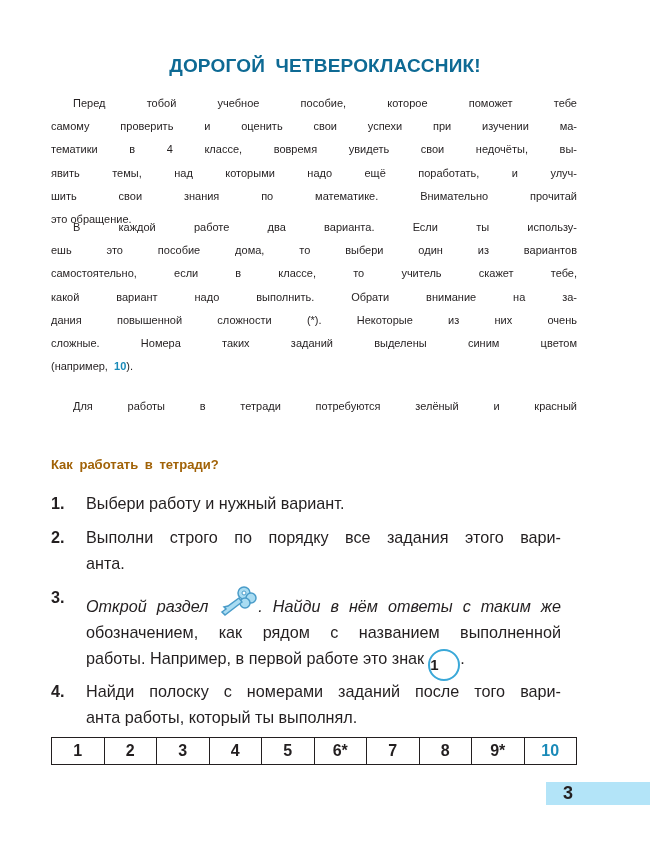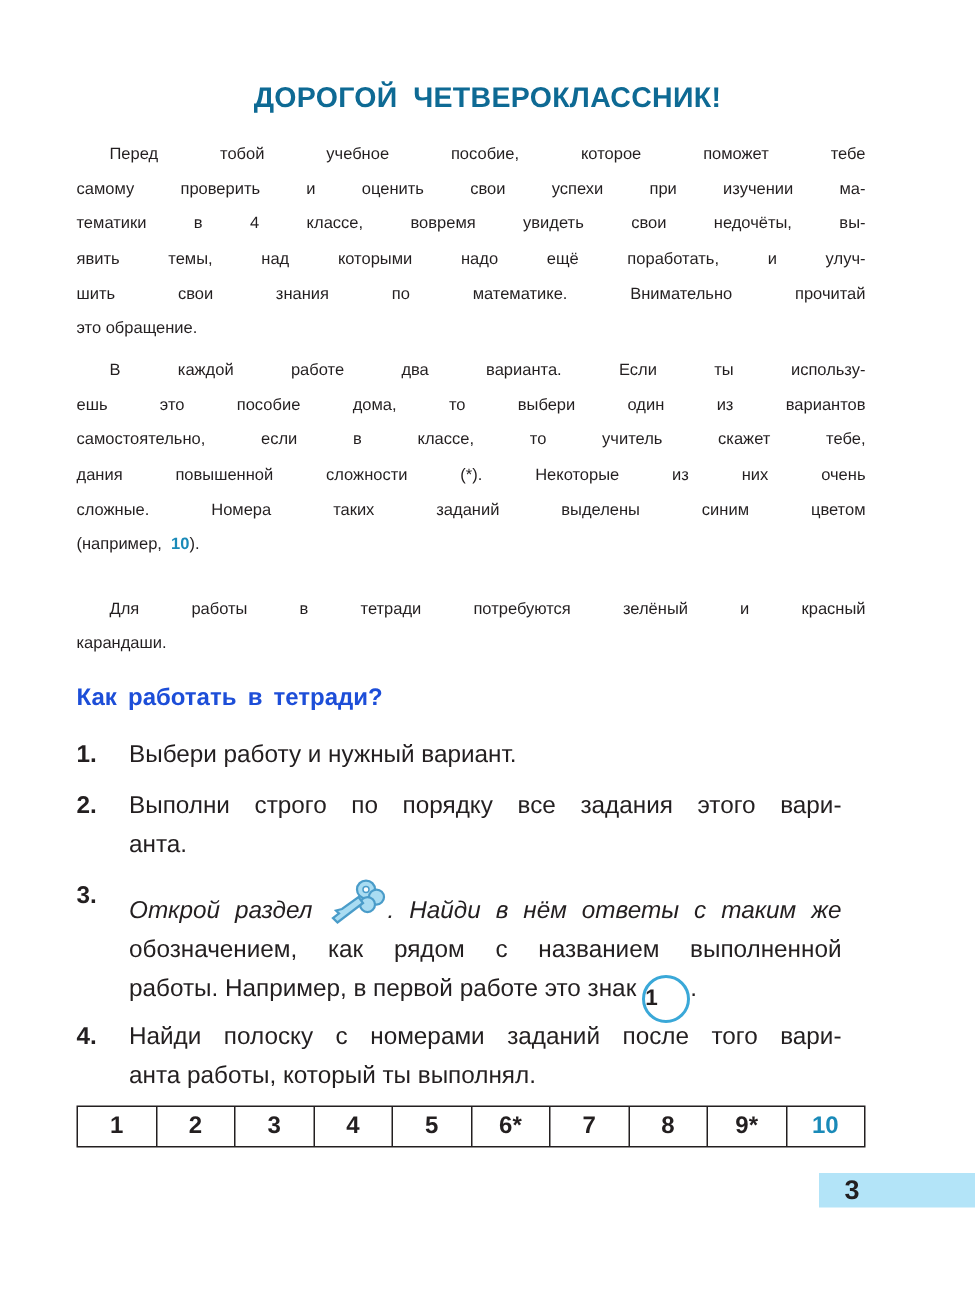--- a/index.html
+++ b/index.html
@@ -3,21 +3,21 @@
 <meta charset="utf-8">
 <style>
   html,body{margin:0;padding:0;background:#ffffff;}
   body{width:650px;height:865px;position:relative;overflow:hidden;font-family:"Liberation Sans",sans-serif;color:#231f20;}
   .title{position:absolute;left:0;width:650px;top:55px;text-align:center;font-weight:bold;font-size:19px;color:#0e6a94;letter-spacing:0.2px;word-spacing:5px;}
   .para{position:absolute;left:51px;width:526px;font-size:11px;line-height:23.2px;text-align:justify;text-align-last:left;}
   .line{display:block;white-space:nowrap;text-align:justify;text-align-last:justify;}
   .line.last{text-align-last:left;}
   .indent{padding-left:22px;}
   .blue{color:#1a8ab8;font-weight:bold;}
-  .subhead{position:absolute;left:51px;top:457px;font-size:16px;font-weight:bold;color:#1d4ed8;word-spacing:3px;}
+  .subhead{position:absolute;left:51px;top:457px;font-size:13px;font-weight:bold;color:#a16207;word-spacing:3px;}
   .item{position:absolute;left:51px;width:526px;font-size:16.2px;line-height:26px;}
   .num{position:absolute;left:0;top:0;font-weight:bold;}
   .itxt{position:absolute;left:35px;right:16px;top:0;}
   .key{display:inline-block;width:40px;height:34px;vertical-align:-6px;}
   .circ{display:inline-block;width:28px;height:28px;border:2px solid #3aa8d8;border-radius:50%;text-align:center;line-height:28px;font-weight:bold;font-size:15px;vertical-align:-6px;margin-left:4px;}
   .strip{position:absolute;left:51px;top:737px;width:526px;height:28px;display:flex;border:1px solid #231f20;box-sizing:border-box;}
   .cell{flex:1;border-right:1px solid #231f20;text-align:center;line-height:26px;font-weight:bold;font-size:16px;}
   .cell:last-child{border-right:none;}
   .cell.blue{color:#1a8ab8;}
   .pagebar{position:absolute;left:546px;top:782px;width:104px;height:23px;background:#b3e4f8;}
@@ -30,32 +30,32 @@
 
 <div class="para" style="top:92px;">
   <span class="line indent">Перед тобой учебное пособие, которое поможет тебе</span>
   <span class="line">самому проверить и оценить свои успехи при изучении ма-</span>
   <span class="line">тематики в 4 классе, вовремя увидеть свои недочёты, вы-</span>
   <span class="line">явить темы, над которыми надо ещё поработать, и улуч-</span>
   <span class="line">шить свои знания по математике. Внимательно прочитай</span>
   <span class="line last">это обращение.</span>
 </div>
 
-<div class="para" style="top:236px;">
+<div class="para" style="top:216px;">
   <span class="line indent">В каждой работе два варианта. Если ты использу-</span>
   <span class="line">ешь это пособие дома, то выбери один из вариантов</span>
   <span class="line">самостоятельно, если в классе, то учитель скажет тебе,</span>
+  <span class="line">какой вариант надо выполнить. Обрати внимание на за-</span>
   <span class="line">дания повышенной сложности (*). Некоторые из них очень</span>
   <span class="line">сложные. Номера таких заданий выделены синим цветом</span>
   <span class="line last"><span>(например,</span>&nbsp;&nbsp;<span class="blue">10</span><span>).</span></span>
 </div>
 
 <div class="para" style="top:395px;">
   <span class="line indent">Для работы в тетради потребуются зелёный и красный</span>
-  <span class="line last">карандаши.</span>
 </div>
 
 <div class="subhead">Как работать в тетради?</div>
 
 <div class="item" style="top:490px;">
   <span class="num">1.</span>
   <span class="itxt">Выбери работу и нужный вариант.</span>
 </div>
 
 <div class="item" style="top:524px;">

